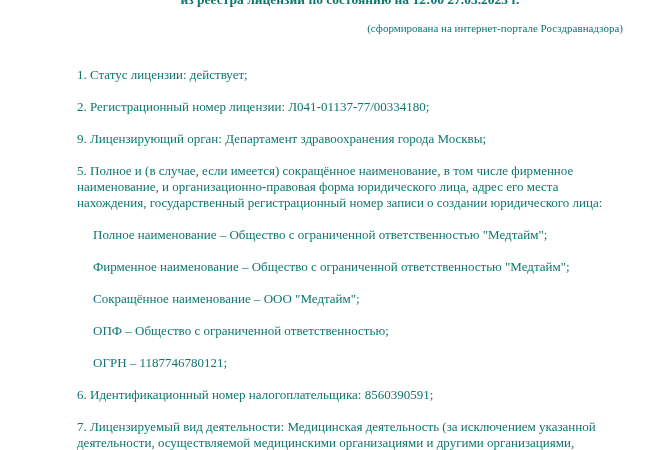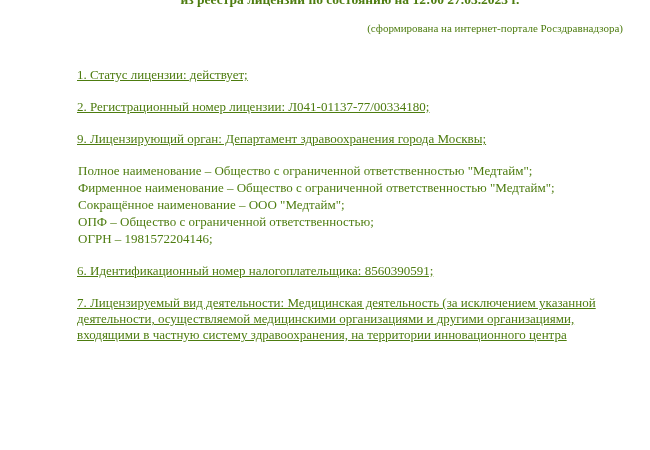--- a/index.html
+++ b/index.html
@@ -7,21 +7,21 @@
     padding: 0;
     background: #ffffff;
   }
   .page {
     position: relative;
     width: 650px;
     height: 450px;
     background: #ffffff;
     overflow: hidden;
     font-family: "Liberation Serif", "DejaVu Serif", serif;
-    color: #4d7c0f;
+    color: #0f766e;
   }
   .content {
     position: absolute;
     left: 77px;
     top: 0;
     width: 546px;
   }
   
   .title-clip {
     height: 9px;
@@ -42,27 +42,26 @@
     line-height: 13px;
   }
   .body {
     margin-top: 32px;
     font-size: 13px;
     line-height: 16px;
     text-align: left;
   }
   .para {
     margin: 0 0 16px 0;
-    text-decoration: underline;
   }
   .block {
     margin: 0 0 16px 0;
   }
   .block .line {
-    margin: 1px;
+    margin: 16px;
   }
 </style>
 </head>
 <body>
 
 <div class="page">
   <div class="content">
 
     <div class="title-clip">
       <div class="doc-title">из реестра лицензий по состоянию на 12:00 27.03.2023 г.</div>
@@ -72,27 +71,28 @@
 
     <div class="body">
 
       <p class="para">1. Статус лицензии: действует;</p>
 
       <p class="para">2. Регистрационный номер лицензии: Л041-01137-77/00334180;</p>
 
 
       <p class="para">9. Лицензирующий орган: Департамент здравоохранения города Москвы;</p>
 
+      <p class="para">5. Полное и (в случае, если имеется) сокращённое наименование, в том числе фирменное наименование, и организационно-правовая форма юридического лица, адрес его места нахождения, государственный регистрационный номер записи о создании юридического лица:</p>
 
       <div class="block">
         <div class="line">Полное наименование – Общество с ограниченной ответственностью "Медтайм";</div>
         <div class="line">Фирменное наименование – Общество с ограниченной ответственностью "Медтайм";</div>
         <div class="line">Сокращённое наименование – ООО "Медтайм";</div>
         <div class="line">ОПФ – Общество с ограниченной ответственностью;</div>
-        <div class="line">ОГРН – 1981572204146;</div>
+        <div class="line">ОГРН – 1187746780121;</div>
       </div>
 
       <p class="para">6. Идентификационный номер налогоплательщика: 8560390591;</p>
 
       <p class="para">7. Лицензируемый вид деятельности: Медицинская деятельность (за исключением указанной деятельности, осуществляемой медицинскими организациями и другими организациями, входящими в частную систему здравоохранения, на территории инновационного центра</p>
 
     </div>
   </div>
 </div>
 

